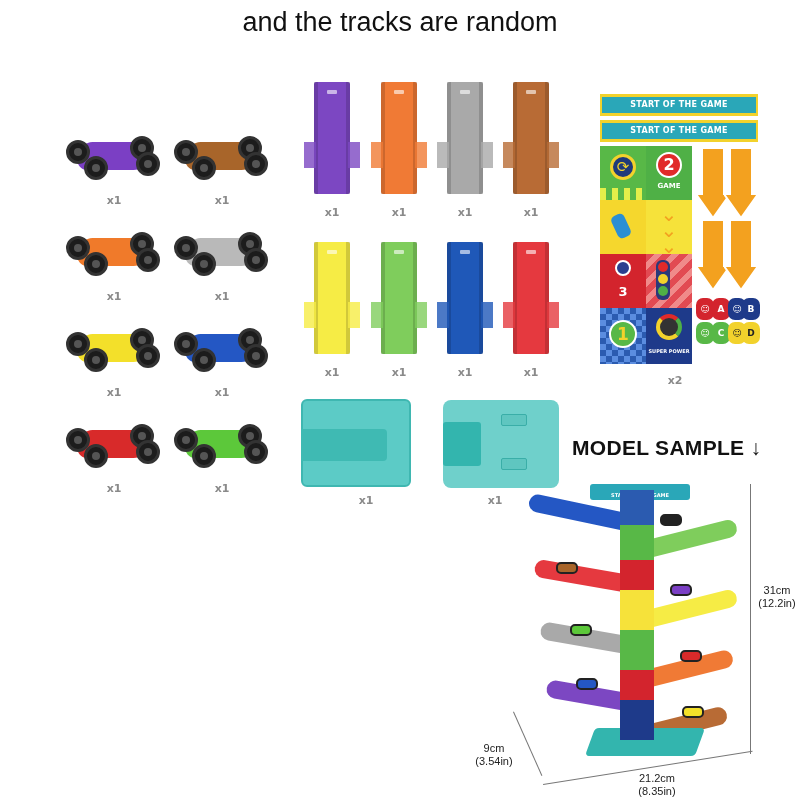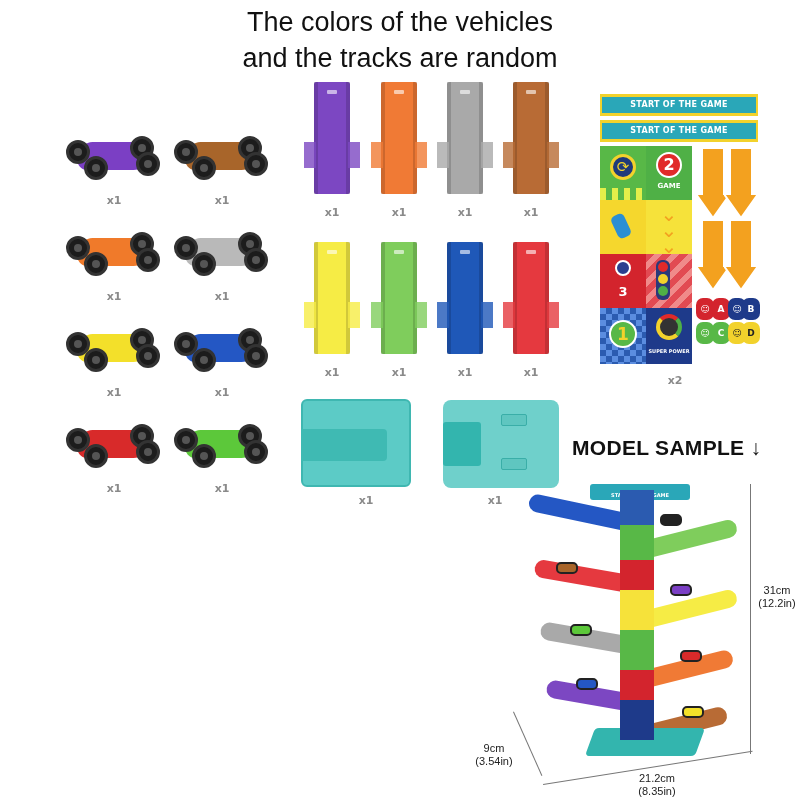--- a/index.html
+++ b/index.html
@@ -33,21 +33,20 @@
   .tower{position:absolute;left:520px;top:480px;width:240px;height:280px}
   .pillar{position:absolute;left:100px;top:10px;width:34px;height:250px}
   .ramp{position:absolute;height:18px;border-radius:9px}
   .minicar{position:absolute;width:22px;height:12px;border-radius:5px;border:2px solid #222}
   .line{position:absolute;background:#777;transform-origin:0 0}
 </style>
 </head>
 <body>
 
 <div class="title">
-  <div>The colors of the vehicles</div>
   <div>and the tracks are random</div>
 </div>
 
 <div id="cars">
     <div class="car" style="left: 64px; top: 128px;">
       <div class="body" style="background:#7b3fc4"></div>
       <div class="wheel" style="left:2px;top:12px"></div>
       <div class="wheel" style="left:66px;top:8px"></div>
       <div class="wheel" style="left:20px;top:28px"></div>
       <div class="wheel" style="left:72px;top:24px"></div>

